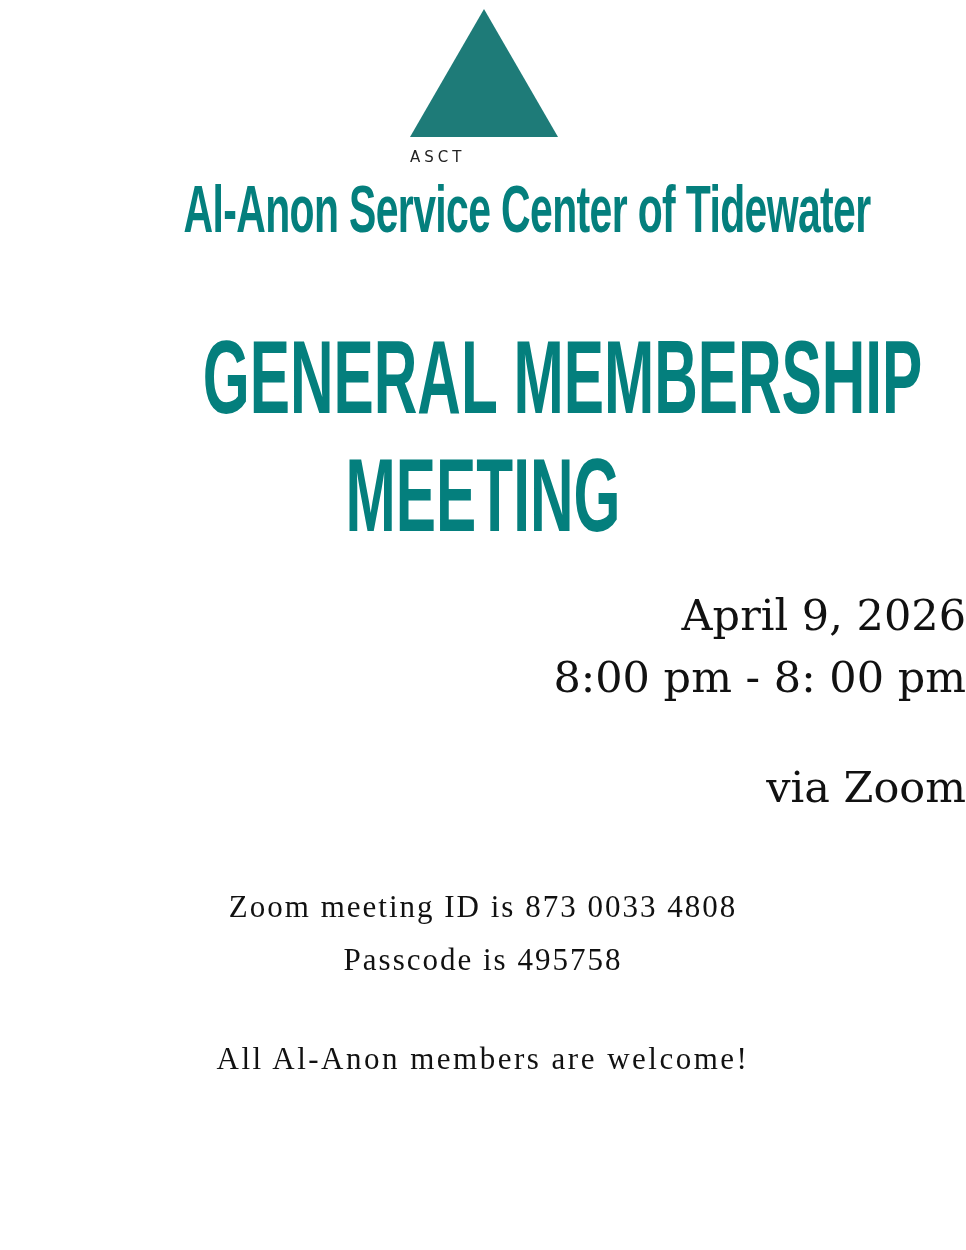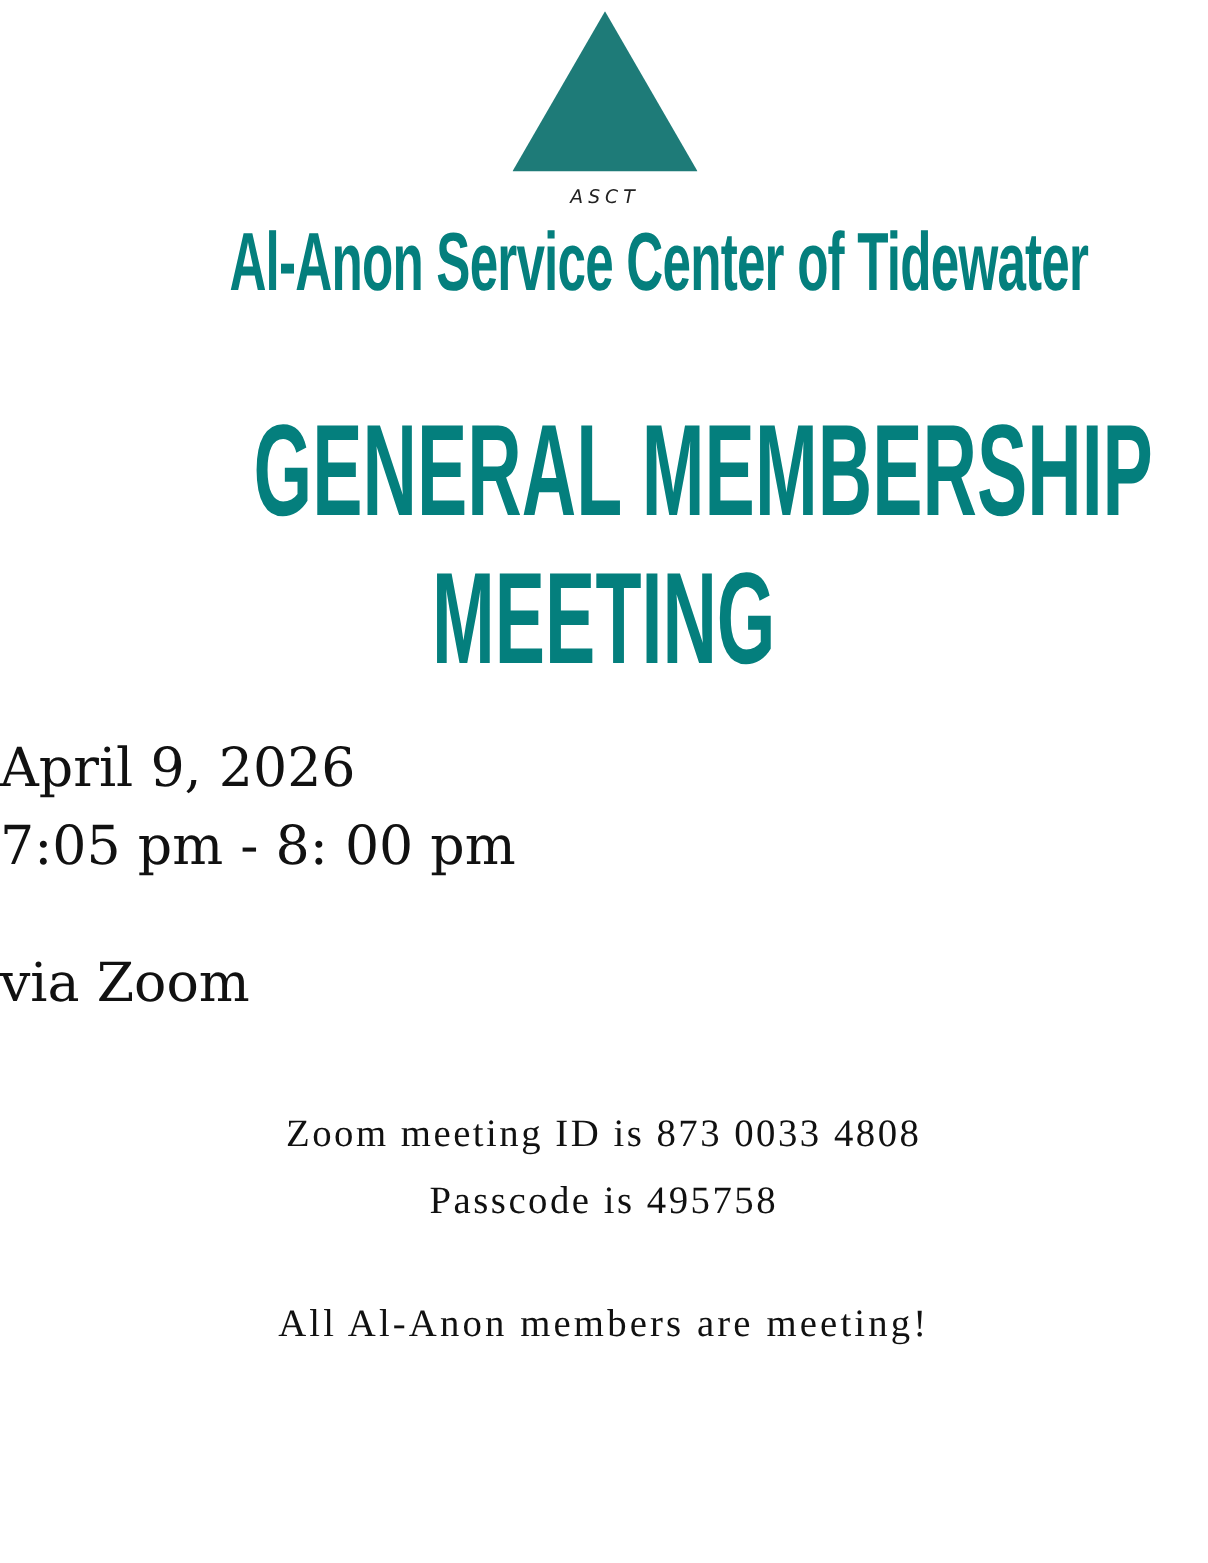--- a/index.html
+++ b/index.html
@@ -23,27 +23,25 @@
     .logo svg {
       position: absolute;
       left: 0;
       top: 0;
     }
     .logo-text {
       position: absolute;
       left: 0;
       top: 137px;
       width: 148px;
-      text-align: center;
       font-family: "DejaVu Sans", sans-serif;
       font-size: 15px;
       letter-spacing: 4px;
       color: #222222;
       line-height: 22px;
-      font-style: italic;
     }
     .org-title {
       position: absolute;
       left: 0;
       top: 166px;
       width: 966px;
       text-align: center;
       font-family: "Liberation Sans", sans-serif;
       font-weight: bold;
       color: #047f7d;
@@ -67,21 +65,21 @@
       transform: scaleX(0.58);
       transform-origin: center;
       white-space: nowrap;
     }
     .headline.l1 { top: 318px; }
     .headline.l2 { top: 436px; }
     .details {
       position: absolute;
       left: 0;
       width: 966px;
-      text-align: left;
+      text-align: right;
       font-family: "DejaVu Serif", serif;
       color: #111111;
       font-size: 43px;
       line-height: 62px;
     }
     .details.d1 { top: 584px; }
     .details.d2 { top: 646px; }
     .details.d3 { top: 708px; margin-top: 48px; }
     .info {
       position: absolute;
@@ -107,18 +105,18 @@
   </svg>
   <div class="logo-text">ASCT</div>
 </div>
 
 <div class="org-title">Al-Anon Service Center of Tidewater</div>
 
 <div class="headline l1">GENERAL MEMBERSHIP</div>
 <div class="headline l2">MEETING</div>
 
 <div class="details d1">April 9, 2026</div>
-<div class="details d2">7:05 pm - 8: 00 pm</div>
+<div class="details d2">8:00 pm - 8: 00 pm</div>
 <div class="details d3">via Zoom</div>
 
 <div class="info i1">Zoom meeting ID is 873 0033 4808</div>
 <div class="info i2">Passcode is 495758</div>
-<div class="info i3">All Al-Anon members are meeting!</div>
+<div class="info i3">All Al-Anon members are welcome!</div>
 
 </body></html>

